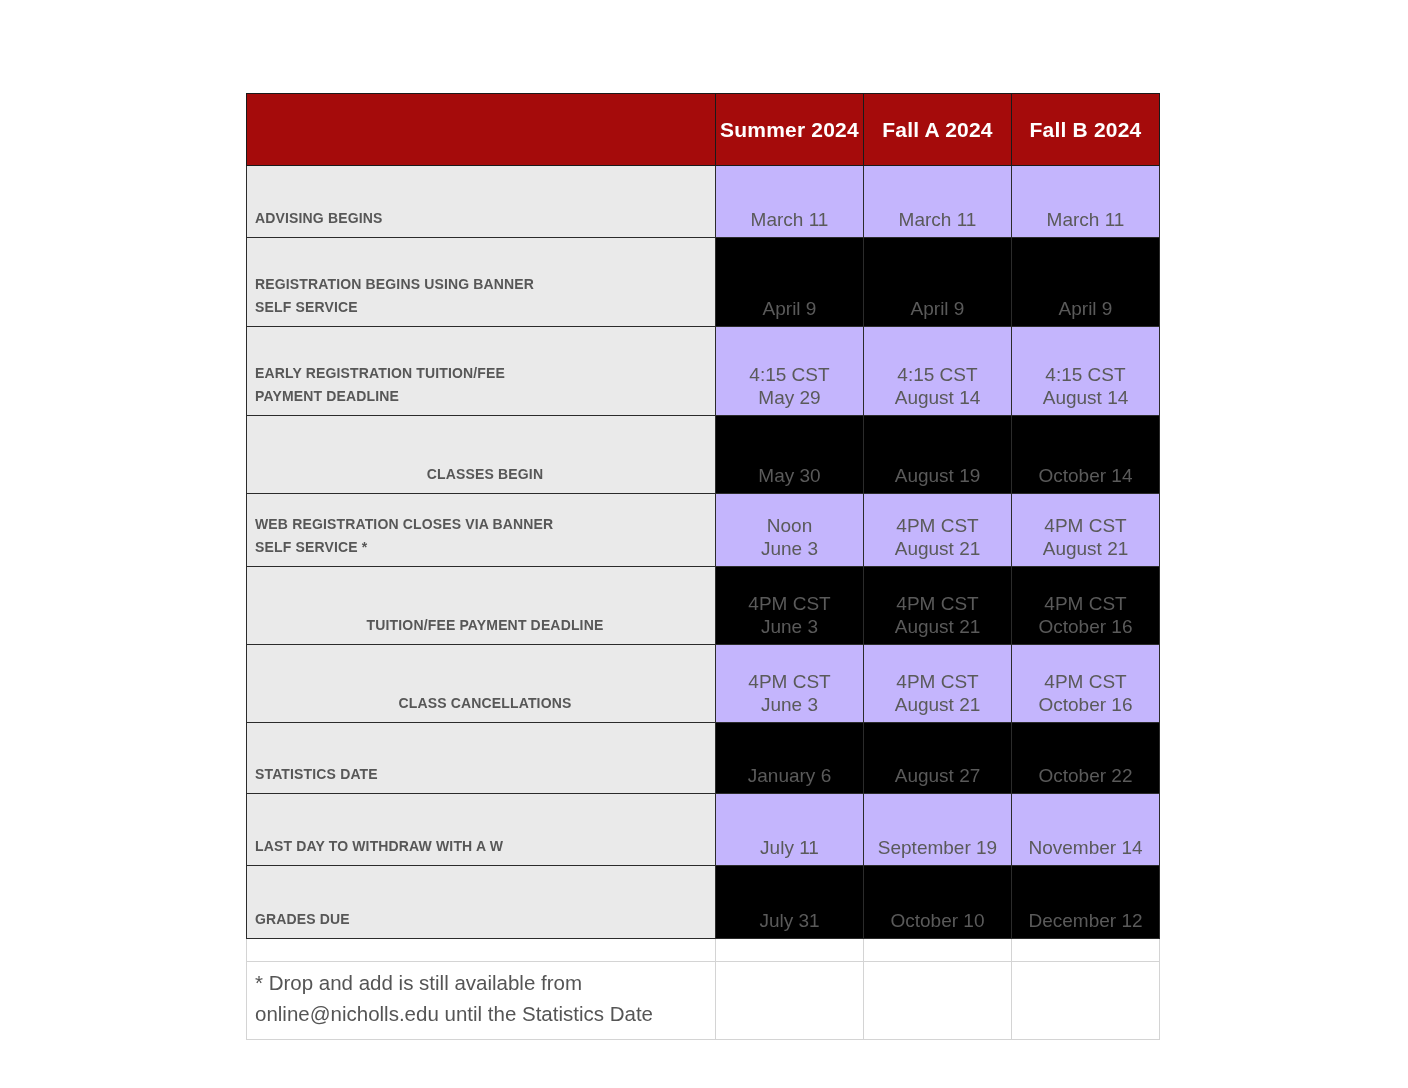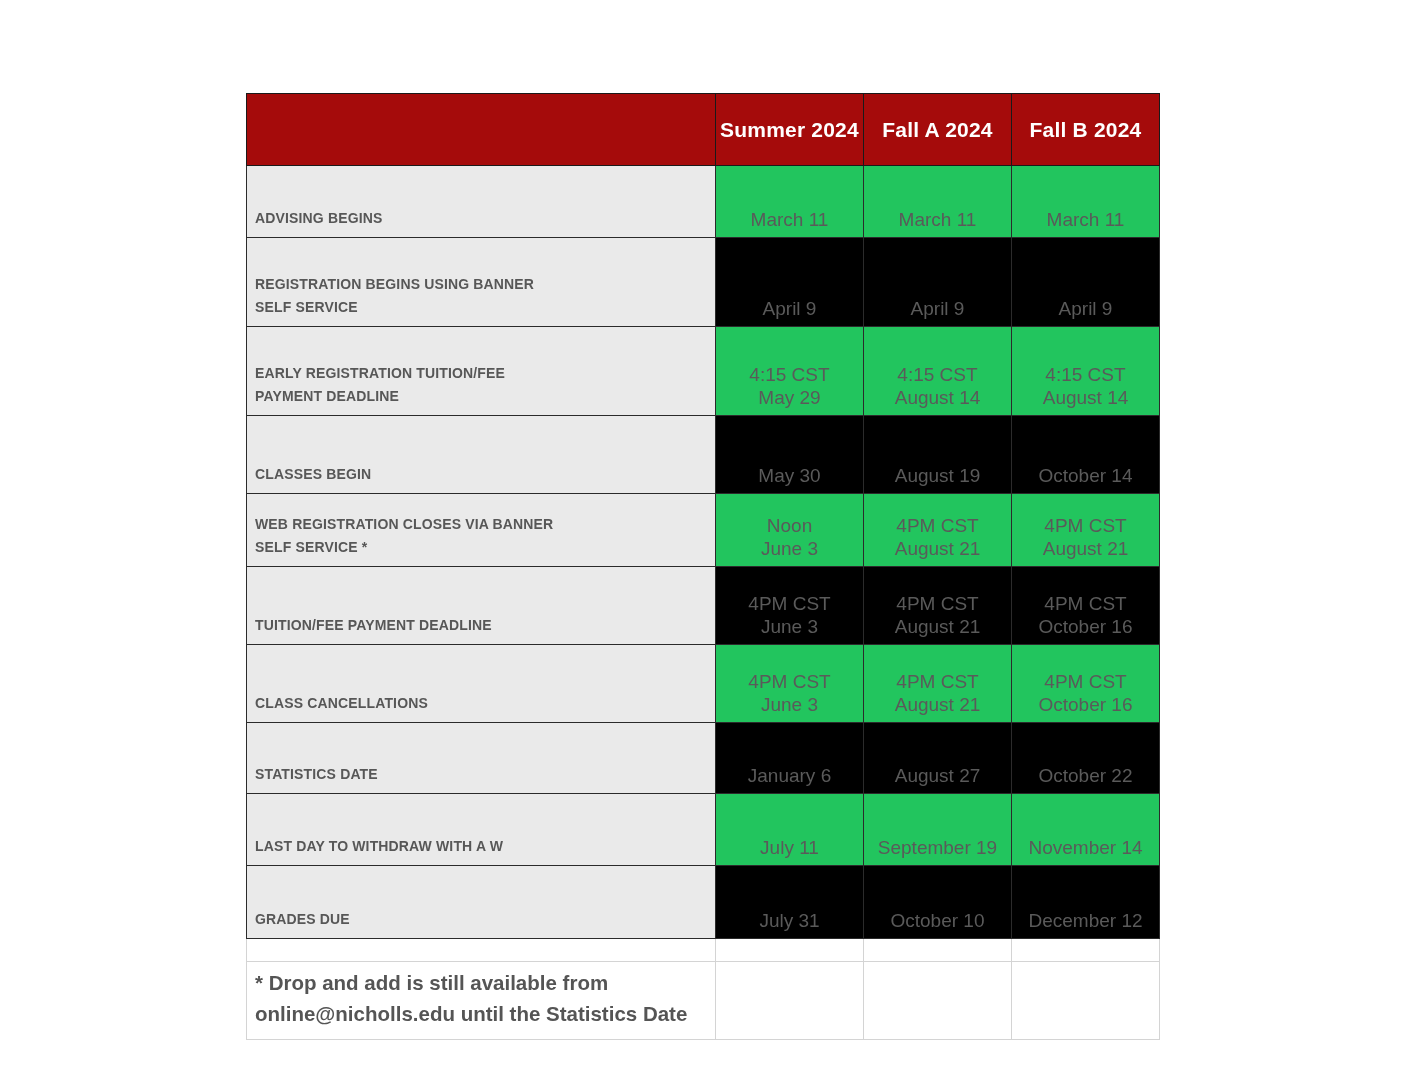--- a/index.html
+++ b/index.html
@@ -79,43 +79,43 @@
     color: #5a5a5a;
     font-family: "Liberation Sans", sans-serif;
     font-weight: normal;
     font-size: 19px;
     line-height: 23px;
     text-align: center;
     vertical-align: bottom;
     padding: 4px 5px 6px 5px;
     border: 1.4px solid #2b2b2b;
     white-space: pre-line;
-    background: #22c55e;
+    background: #c4b5fd;
   }
   td.val.shade { background: #000000; }
 
   
   tr.r-h60 td { height: 60px; }
   tr.r-h77 td { height: 77px; }
-  tr.r-h66 td { height: 66px; }
+  tr.r-h66 td { height: 66px; text-align: center; }
   tr.r-h59 td { height: 59px; }
   tr.r-h61 td { height: 61px; }
 
   
   tr.tail td {
     border: 1px solid #D4D4D4;
     background: #ffffff;
     vertical-align: top;
   }
   tr.tail-blank td { height: 20px; }
 
   td.note {
     color: #555555;
     font-family: "Liberation Sans", sans-serif;
-    font-weight: bold;
+    font-weight: normal;
     font-size: 20.5px;
     line-height: 31px;
     text-align: left;
     padding: 5px 0 6px 8px;
     white-space: pre-line;
     vertical-align: top;
   }
   tr.tail-note td { height: 66px; }
 </style>
 </head>

